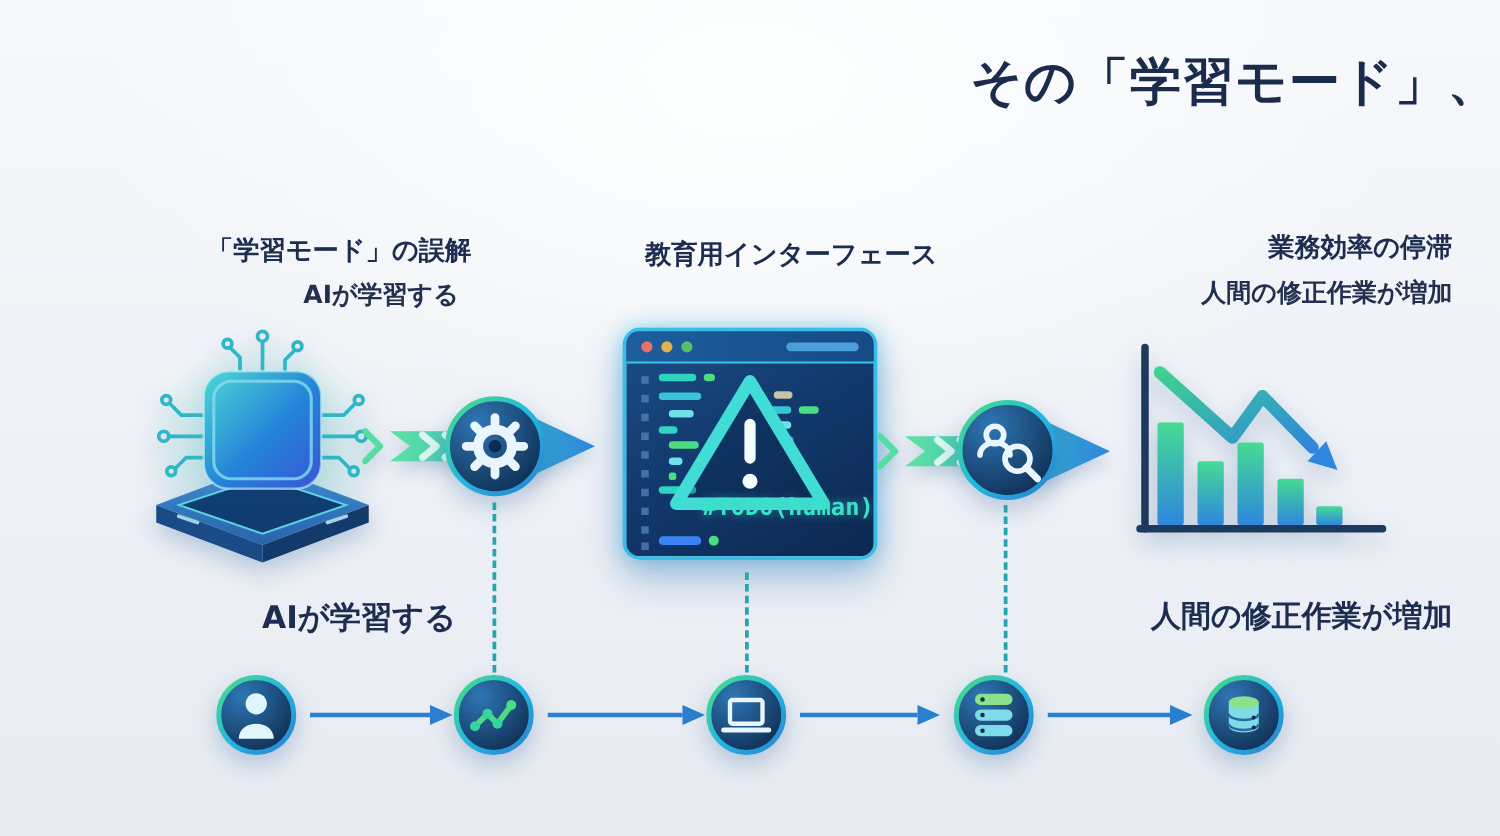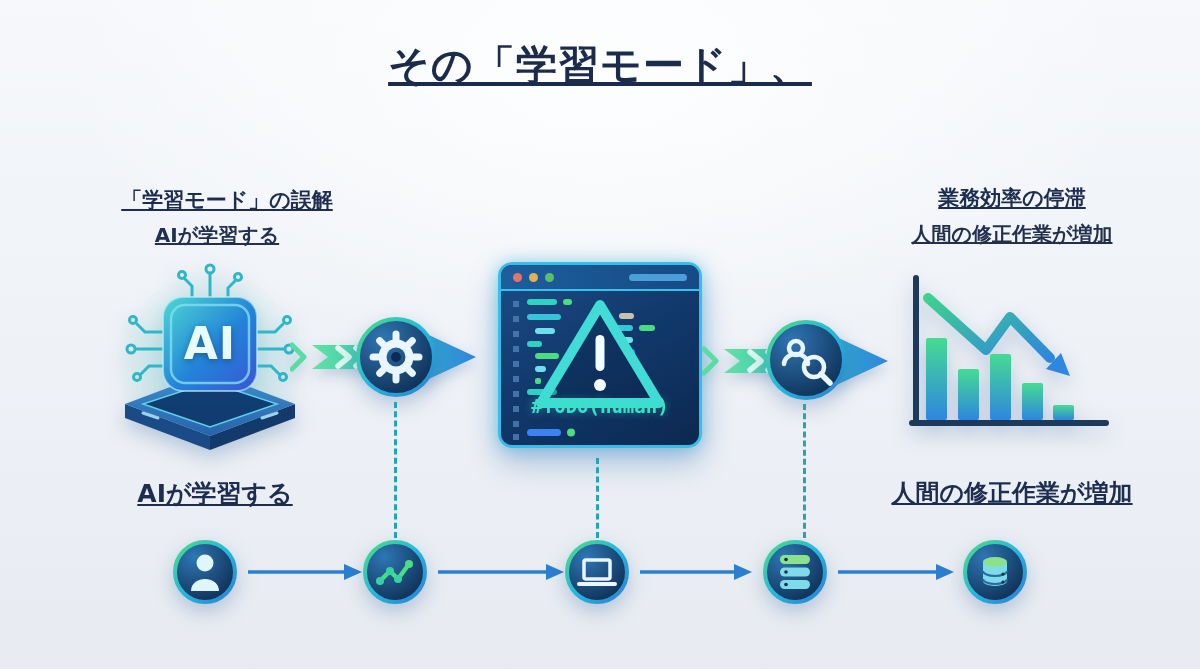--- a/index.html
+++ b/index.html
@@ -5,21 +5,21 @@
   html,body{margin:0;padding:0;background:#e9edf2;}
   .stage{
     position:relative;width:1200px;height:669px;overflow:hidden;
     font-family:"DejaVu Sans","Liberation Sans",sans-serif;
     background:
       radial-gradient(ellipse 900px 500px at 50% 10%, #fdfefe 0%, rgba(253,254,254,0) 60%),
       linear-gradient(180deg,#f6f8fb 0%,#eef1f6 55%,#e7ebf1 100%);
     color:#1a2b4c;
   }
   .abs{position:absolute;}
-  .ctr{text-align:center;text-decoration:underline;}
+  .ctr{text-align:right;}
   .title{left:0;width:1200px;top:40px;font-size:41px;font-weight:800;line-height:1.22;color:#1a2b4c;letter-spacing:1px;}
   .heading{font-size:21px;font-weight:800;color:#1c2d4f;}
   .subheading{font-size:20px;font-weight:700;color:#22304e;}
   .flow-label{font-size:24px;font-weight:800;color:#1c2d4f;}
   .dotted{width:0;border-left:3px dashed #27a4b4;}
   .icon-shadow{filter:drop-shadow(0 8px 10px rgba(40,90,150,.28));}
   .arrow-shadow{filter:drop-shadow(0 6px 7px rgba(40,90,150,.25));}
 
   .code-window{
     left:498px;top:262px;width:204px;height:186px;border-radius:14px;
@@ -29,21 +29,21 @@
   }
   .cw-titlebar{
     position:absolute;left:0;top:0;right:0;height:26px;
     border-bottom:2px solid #35c4e8;border-radius:10px 10px 0 0;
     background:linear-gradient(90deg,#1d5e9e,#164a84);
     display:flex;align-items:center;padding:0 12px;box-sizing:border-box;gap:7px;
   }
   .cw-dot{width:9px;height:9px;border-radius:50%;}
   .cw-pill{margin-left:auto;width:58px;height:7px;border-radius:4px;background:#4a9fd8;}
   .todo-label{
-    position:absolute;left:0;right:0;top:130px;text-align:center;
+    position:absolute;left:0;right:0;top:130px;text-align:right;
     font-family:"DejaVu Sans Mono","Liberation Mono",monospace;
     font-size:19px;font-weight:800;color:#3be0c8;text-shadow:0 0 8px rgba(59,224,200,.55);
   }
   .ai-label{left:168px;top:318px;width:84px;text-align:center;font-size:44px;font-weight:800;color:#eafbff;
     text-shadow:0 2px 6px rgba(10,40,90,.45);letter-spacing:1px;}
 </style>
 </head>
 <body>
 
 <div class="stage">
@@ -87,20 +87,21 @@
       </radialGradient>
     </defs>
   </svg>
 
   <div class="abs title ctr">
     <div>その「学習モード」、</div>
   </div>
 
   <div class="abs heading ctr" style="left:77px;top:186px;width:300px;">「学習モード」の誤解</div>
   <div class="abs subheading ctr" style="left:67px;top:222px;width:300px;">AIが学習する</div>
+  <div class="abs heading ctr" style="left:450px;top:189px;width:300px;">教育用インターフェース</div>
   <div class="abs heading ctr" style="left:862px;top:184px;width:300px;">業務効率の停滞</div>
   <div class="abs subheading ctr" style="left:862px;top:221px;width:300px;">人間の修正作業が増加</div>
 
   <svg class="abs icon-shadow" style="left:105px;top:252px;" width="210" height="202" viewBox="0 0 210 202">
     <ellipse cx="105" cy="108" rx="96" ry="92" fill="url(#gGlow)"></ellipse>
     <g stroke="#2fb7c9" stroke-width="3" fill="none" stroke-linecap="round">
       <path d="M105,46 V22"></path>
         <circle cx="105" cy="17" r="4"></circle>
       <path d="M87,50 V34 L80,27"></path>
         <circle cx="77" cy="23" r="3.5"></circle>
@@ -124,21 +125,20 @@
       <polygon points="190,152 105,184 105,198 190,166" fill="#143a6b"></polygon>
       <polygon points="105,120 190,152 105,184 20,152" fill="url(#gBase)"></polygon>
       <polygon points="105,130 172,152 105,175 38,152" fill="#0f3a6e" stroke="#5fd7e8" stroke-width="1.5" opacity="0.95"></polygon>
       <path d="M38,161 l15,5 M157,166 l15,-5" stroke="#9fd4e8" stroke-width="3" stroke-linecap="round"></path>
     </g>
     <g>
       <rect x="58" y="45" width="94" height="94" rx="20" fill="url(#gChip)" stroke="#bfeef5" stroke-width="2" stroke-opacity="0.65"></rect>
       <rect x="66" y="53" width="78" height="78" rx="14" fill="none" stroke="#86dcef" stroke-width="2.5" stroke-opacity="0.8"></rect>
     </g>
   </svg>
-  <div class="abs ai-label">AI</div>
 
   <svg class="abs arrow-shadow" style="left:290px;top:320px;" width="190" height="74" viewBox="0 0 190 74">
     <path d="M2,25 L14,37 L2,49" stroke="#57dca4" stroke-width="5" fill="none" stroke-linecap="round" stroke-linejoin="round"></path>
     <polygon points="22,25 128,25 128,10 186,37 128,64 128,49 22,49 38,37" fill="url(#gArrow)"></polygon>
     <g stroke="rgba(255,255,255,0.8)" stroke-width="5.5" fill="none" stroke-linecap="round" stroke-linejoin="round">
       <path d="M48,28 L59,37 L48,46"></path>
         <path d="M66,28 L77,37 L66,46"></path>
     </g>
   </svg>
 

